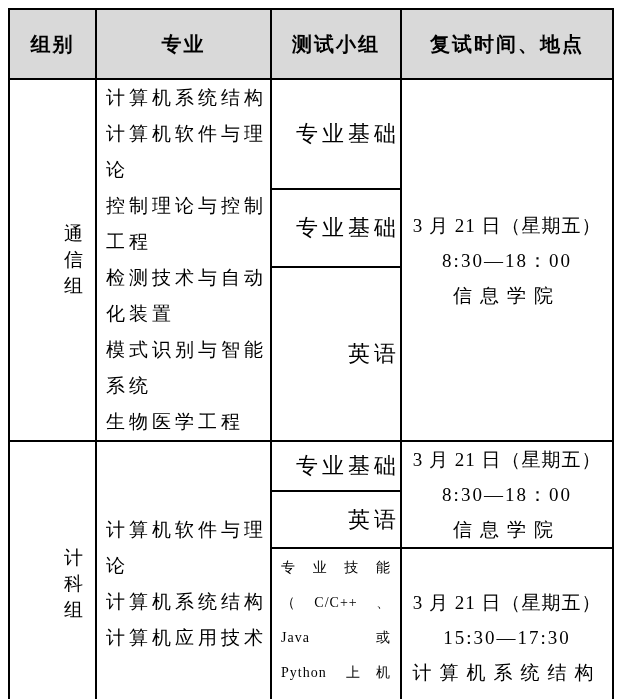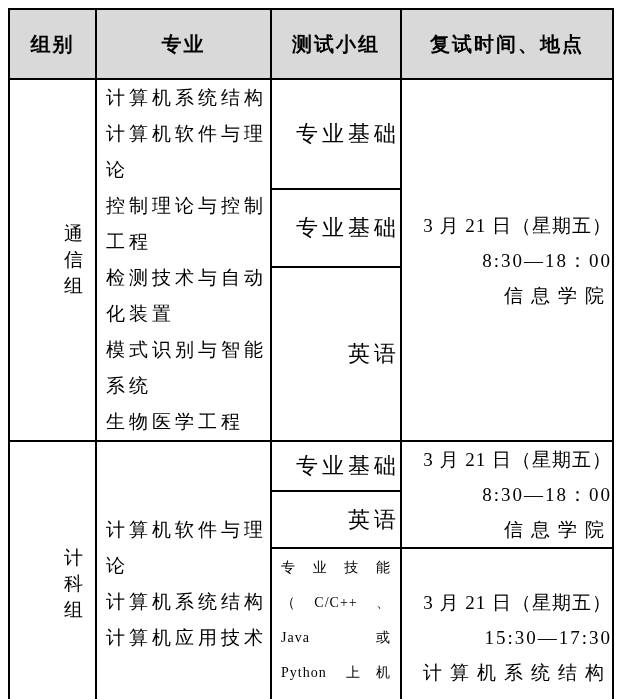--- a/index.html
+++ b/index.html
@@ -33,21 +33,21 @@
     text-align:right;vertical-align:middle;
     font-size:22px;letter-spacing:4px;
   }
   .skill-cell{
     text-align:left;vertical-align:middle;
     font-size:14px;letter-spacing:1px;line-height:35px;
     padding:0 9px;
   }
   .skill-cell .jst{text-align:justify;text-align-last:justify;}
   .sched-cell{
-    text-align:right;vertical-align:middle;
+    text-align:center;vertical-align:middle;
     font-size:19px;line-height:35px;
   }
   .sched-cell .date{letter-spacing:1px;}
   .sched-cell .time{letter-spacing:2px;}
   .sched-cell .place{letter-spacing:8px;}
 </style>
 </head>
 <body>
 
 <table class="sched-table">

